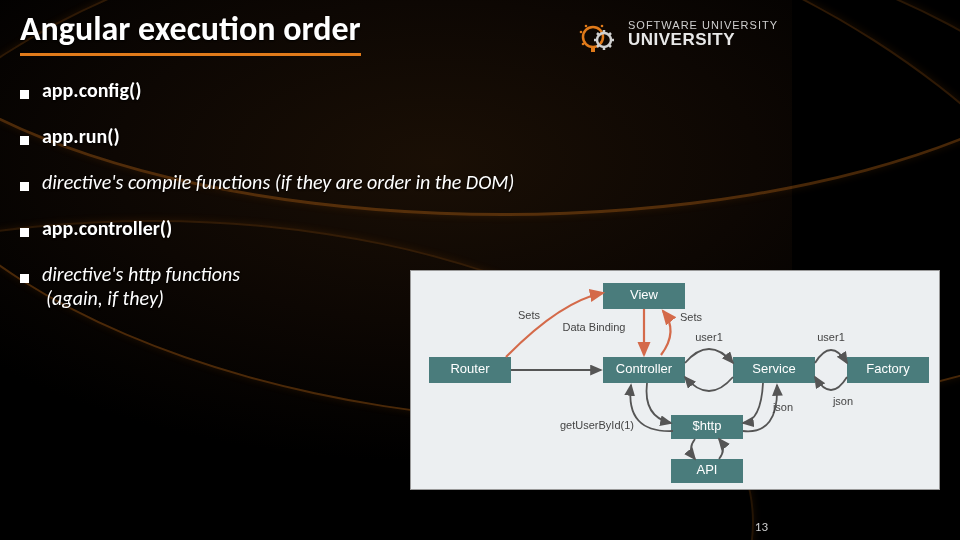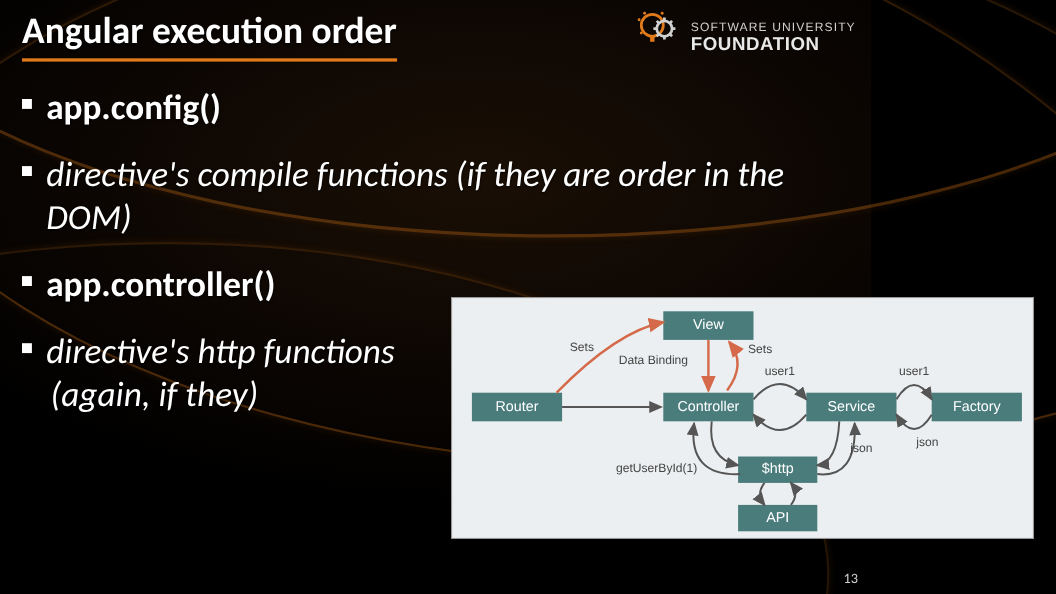--- a/index.html
+++ b/index.html
@@ -40,23 +40,23 @@
     color: #fff;
     text-shadow: 0 1px 2px #000;
     border-bottom: 3px solid #e07a1a;
     padding-bottom: 4px;
   }
 
   
   .logo {
     position: absolute;
     right: 14px;
-    top: 6px;
+    top: 20px;
     display: flex;
-    align-items: flex-end;
+    align-items: flex-start;
     gap: 8px;
     color: #d9d9d9;
   }
   .logo-mark {
     width: 42px;
     height: 42px;
     flex: none;
   }
   .logo-text {
     line-height: 1;
@@ -68,21 +68,21 @@
   ul.bullets {
     position: absolute;
     left: 20px;
     top: 78px;
     right: 20px;
     list-style: none;
     margin: 0;
     padding: 0;
   }
   ul.bullets > li {
-    font-size: 32px;
+    font-size: 20px;
     font-weight: 600;
     color: #fff;
     margin-bottom: 22px;
     padding-left: 22px;
     position: relative;
     text-shadow: 0 1px 2px #000;
   }
   ul.bullets > li::before {
     content: "";
     position: absolute;
@@ -112,21 +112,21 @@
   }
   .diagram svg { display:block; }
   .dbox { fill: #4a7c7c; }
   .dtxt  { fill: #fff; font: 13px Arial, sans-serif; text-anchor: middle; dominant-baseline: middle; }
   .dlab  { fill: #444; font: 11px Arial, sans-serif; text-anchor: middle; }
   .arrR  { stroke:#d46a4a; stroke-width:2.2; fill:none; marker-end:url(#ahR); }
   .arrK  { stroke:#555;    stroke-width:1.8; fill:none; marker-end:url(#ahK); }
 
   .pagenum {
     position: absolute;
-    right: 12px;
+    right: 24px;
     bottom: 6px;
     font-size: 13px;
     color: #d0d0d0;
   }
 </style>
 </head>
 <body>
 
 <div class="slide">
 
@@ -157,26 +157,27 @@
             <line x1="10" y1="0" x2="7" y2="0"></line>
           <line x1="-7" y1="-7" x2="-5" y2="-5"></line>
             <line x1="7" y1="7" x2="5" y2="5"></line>
           <line x1="-7" y1="7" x2="-5" y2="5"></line>
             <line x1="7" y1="-7" x2="5" y2="-5"></line>
         </g>
       </g>
     </svg>
     <div class="logo-text">
       <div class="l1">SOFTWARE UNIVERSITY</div>
-      <div class="l2">FOUNDATION</div>
+      <div class="l2">UNIVERSITY</div>
     </div>
   </div>
 
   <ul class="bullets">
     <li><span>app.config()</span></li>
+    <li><span>app.run()</span></li>
     <li class="italic"><span>directive's compile functions (if they are order in the DOM)</span></li>
     <li><span>app.controller()</span></li>
     <li class="italic" style="max-width:360px;">
       <span>directive's http functions</span>
       <span class="sub">(again, if they)</span>
     </li>
   </ul>
 
   <div class="diagram">
     <svg width="528" height="218" viewBox="0 0 528 218">

